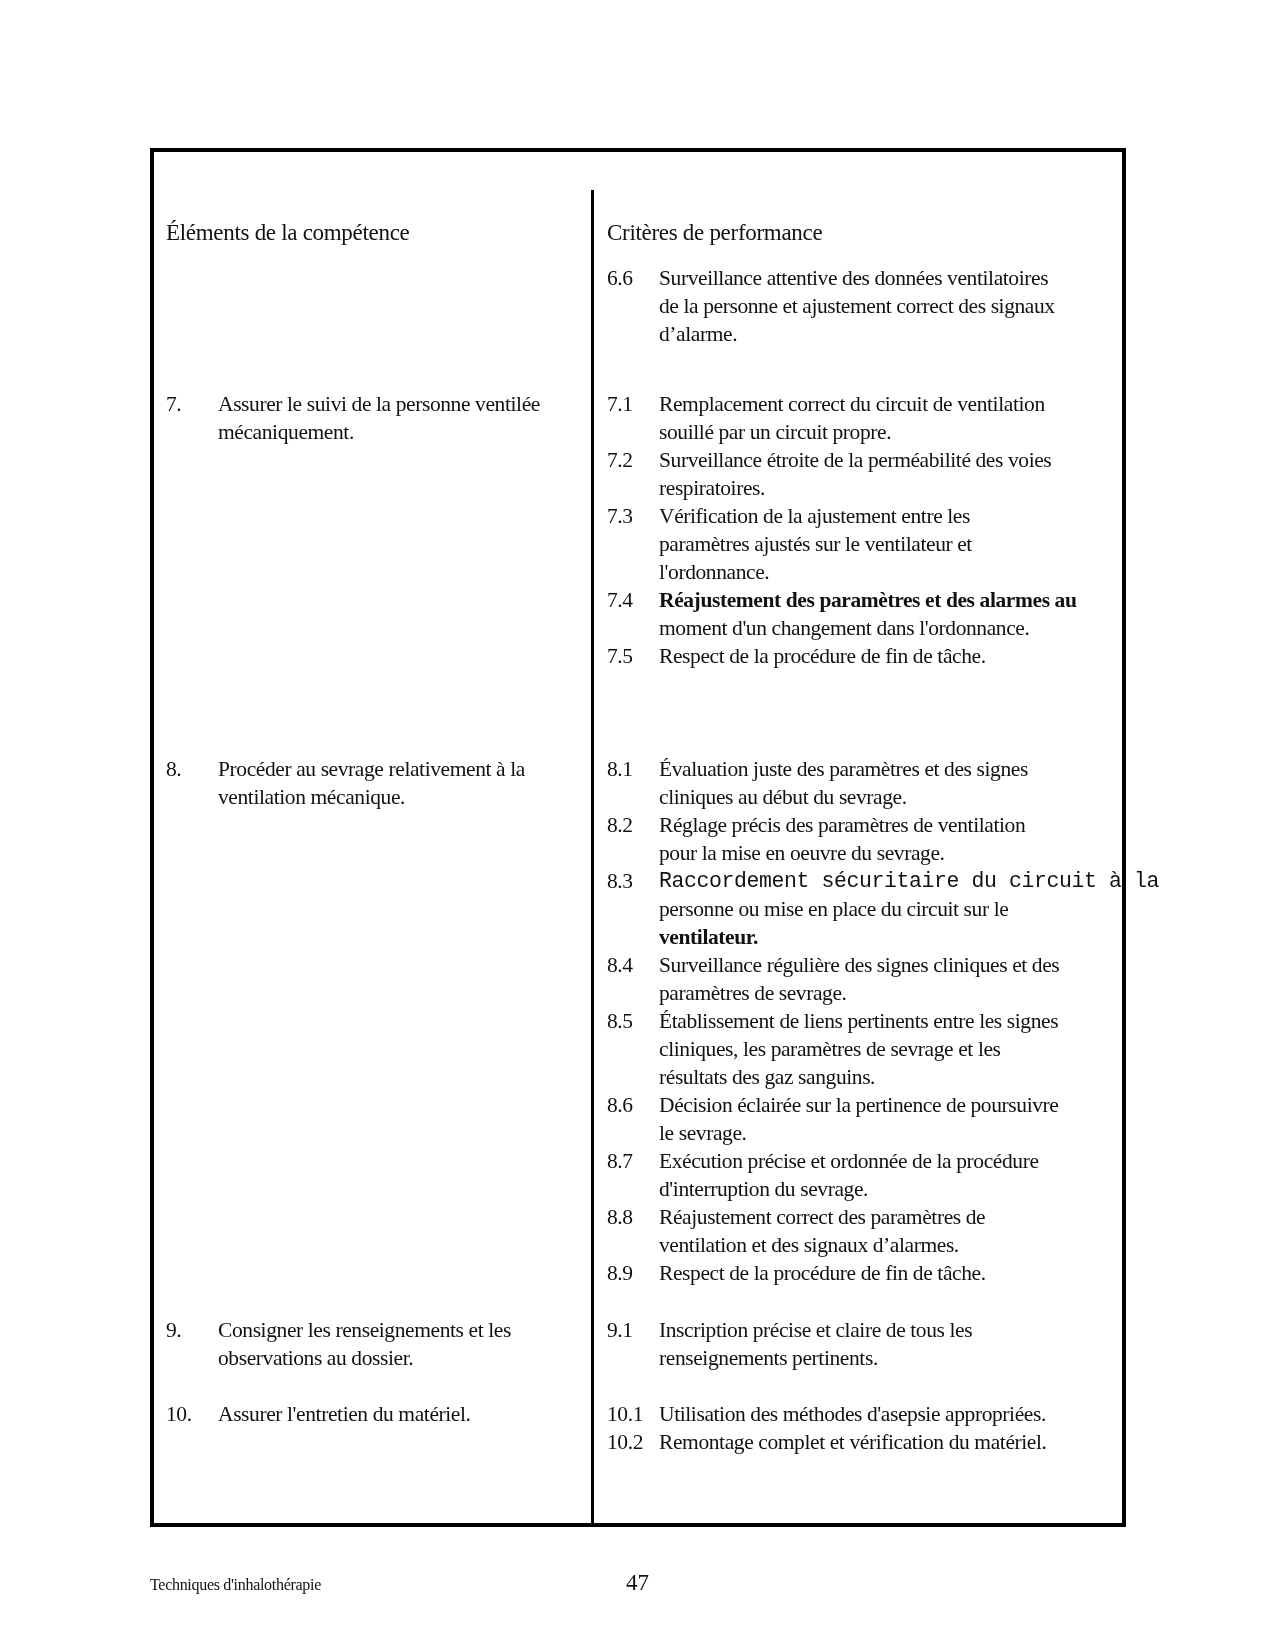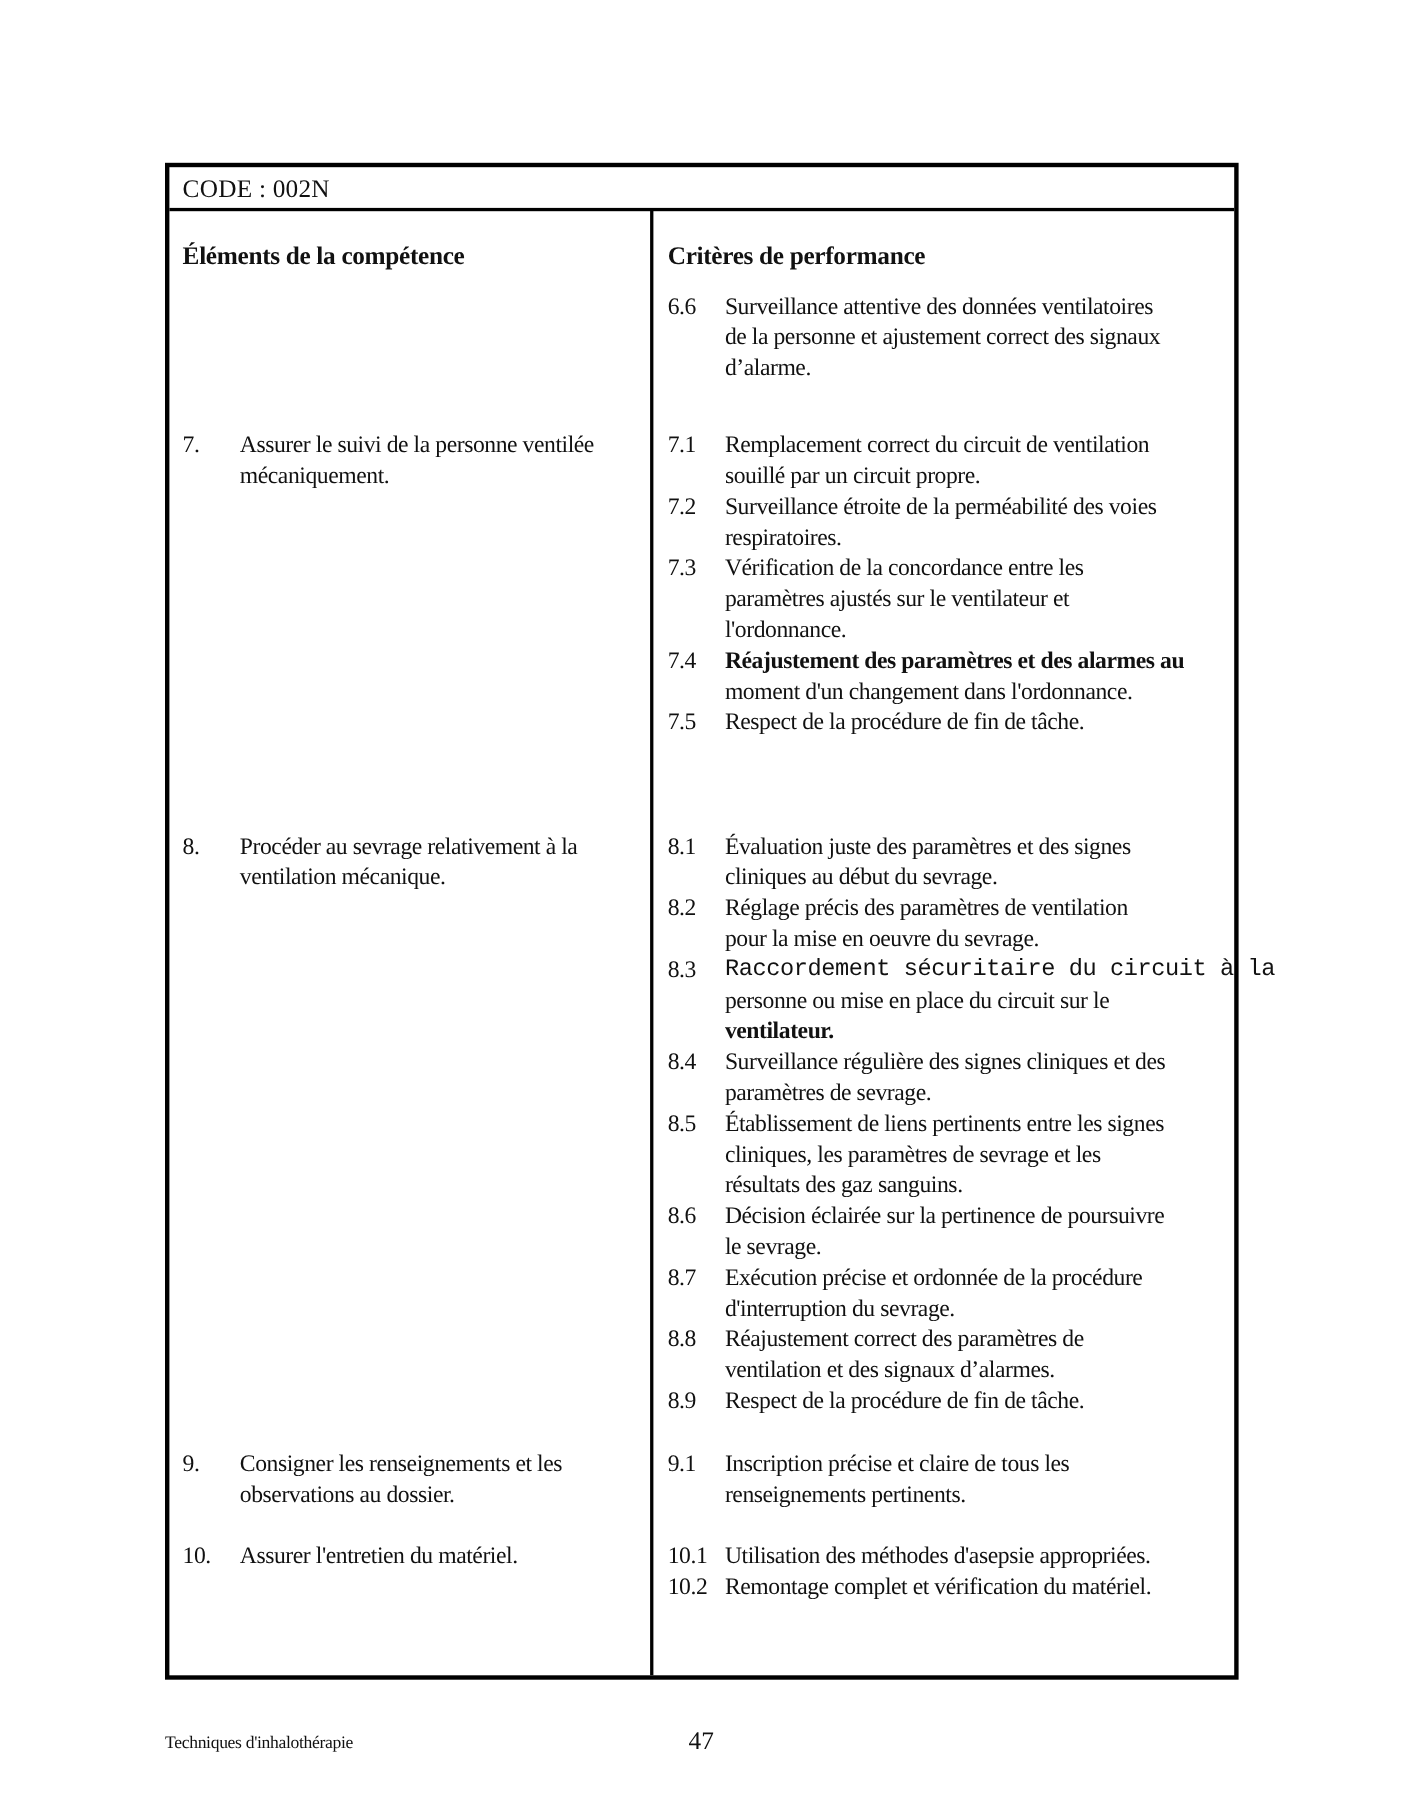--- a/index.html
+++ b/index.html
@@ -19,21 +19,21 @@
   }
   .code-text {
     position: absolute; left: 12px; top: 7px;
     font-size: 23px; letter-spacing: 0.2px;
   }
   .divider {
     position: absolute; left: 437px; top: 38px; bottom: 0;
     width: 3px; background: #000;
   }
   .col-head {
-    position: absolute; top: 68px; font-size: 23px; font-weight: bold;
+    position: absolute; top: 68px; font-size: 23px; font-weight: normal;
     letter-spacing: -0.3px;
   }
   .col-head.left { left: 12px; }
   .col-head.right { left: 453px; }
   .item {
     position: absolute; font-size: 21.5px; line-height: 28px;
     letter-spacing: -0.4px;
   }
   .item .num { position: absolute; left: 0; top: 0; }
   .item .txt { position: absolute; top: 0; white-space: nowrap; }
@@ -46,23 +46,20 @@
     font-size: 16px; letter-spacing: -0.3px;
   }
   .footer-page {
     position: absolute; left: 626px; top: 1570px; font-size: 23px;
   }
 </style>
 </head>
 <body>
 
 <div class="table">
-  <div class="code-row">
-    <span class="code-text">CODE : 002N</span>
-  </div>
   <div class="divider"></div>
 
   <div class="col-head left">Éléments de la compétence</div>
   <div class="col-head right">Critères de performance</div>
 
   <div id="left-items">
       <div class="item left-item" style="top: 238px;">
         <span class="num">7.</span>
         <span class="txt" style="top: 0px;">Assurer le suivi de la personne ventilée</span>
         <span class="txt" style="top: 28px;">mécaniquement.</span>
@@ -94,21 +91,21 @@
         <span class="txt" style="top: 0px;">Remplacement correct du circuit de ventilation</span>
         <span class="txt" style="top: 28px;">souillé par un circuit propre.</span>
       </div>
       <div class="item right-item" style="top: 294px;">
         <span class="num">7.2</span>
         <span class="txt" style="top: 0px;">Surveillance étroite de la perméabilité des voies</span>
         <span class="txt" style="top: 28px;">respiratoires.</span>
       </div>
       <div class="item right-item" style="top: 350px;">
         <span class="num">7.3</span>
-        <span class="txt" style="top: 0px;">Vérification de la concordance entre les</span>
+        <span class="txt" style="top: 0px;">Vérification de la ajustement entre les</span>
         <span class="txt" style="top: 28px;">paramètres ajustés sur le ventilateur et</span>
         <span class="txt" style="top: 56px;">l'ordonnance.</span>
       </div>
       <div class="item right-item" style="top: 434px;">
         <span class="num">7.4</span>
         <span class="txt" style="top: 0px; font-weight: bold;">Réajustement des paramètres et des alarmes au</span>
         <span class="txt" style="top: 28px;">moment d'un changement dans l'ordonnance.</span>
       </div>
       <div class="item right-item" style="top: 490px;">
         <span class="num">7.5</span>

